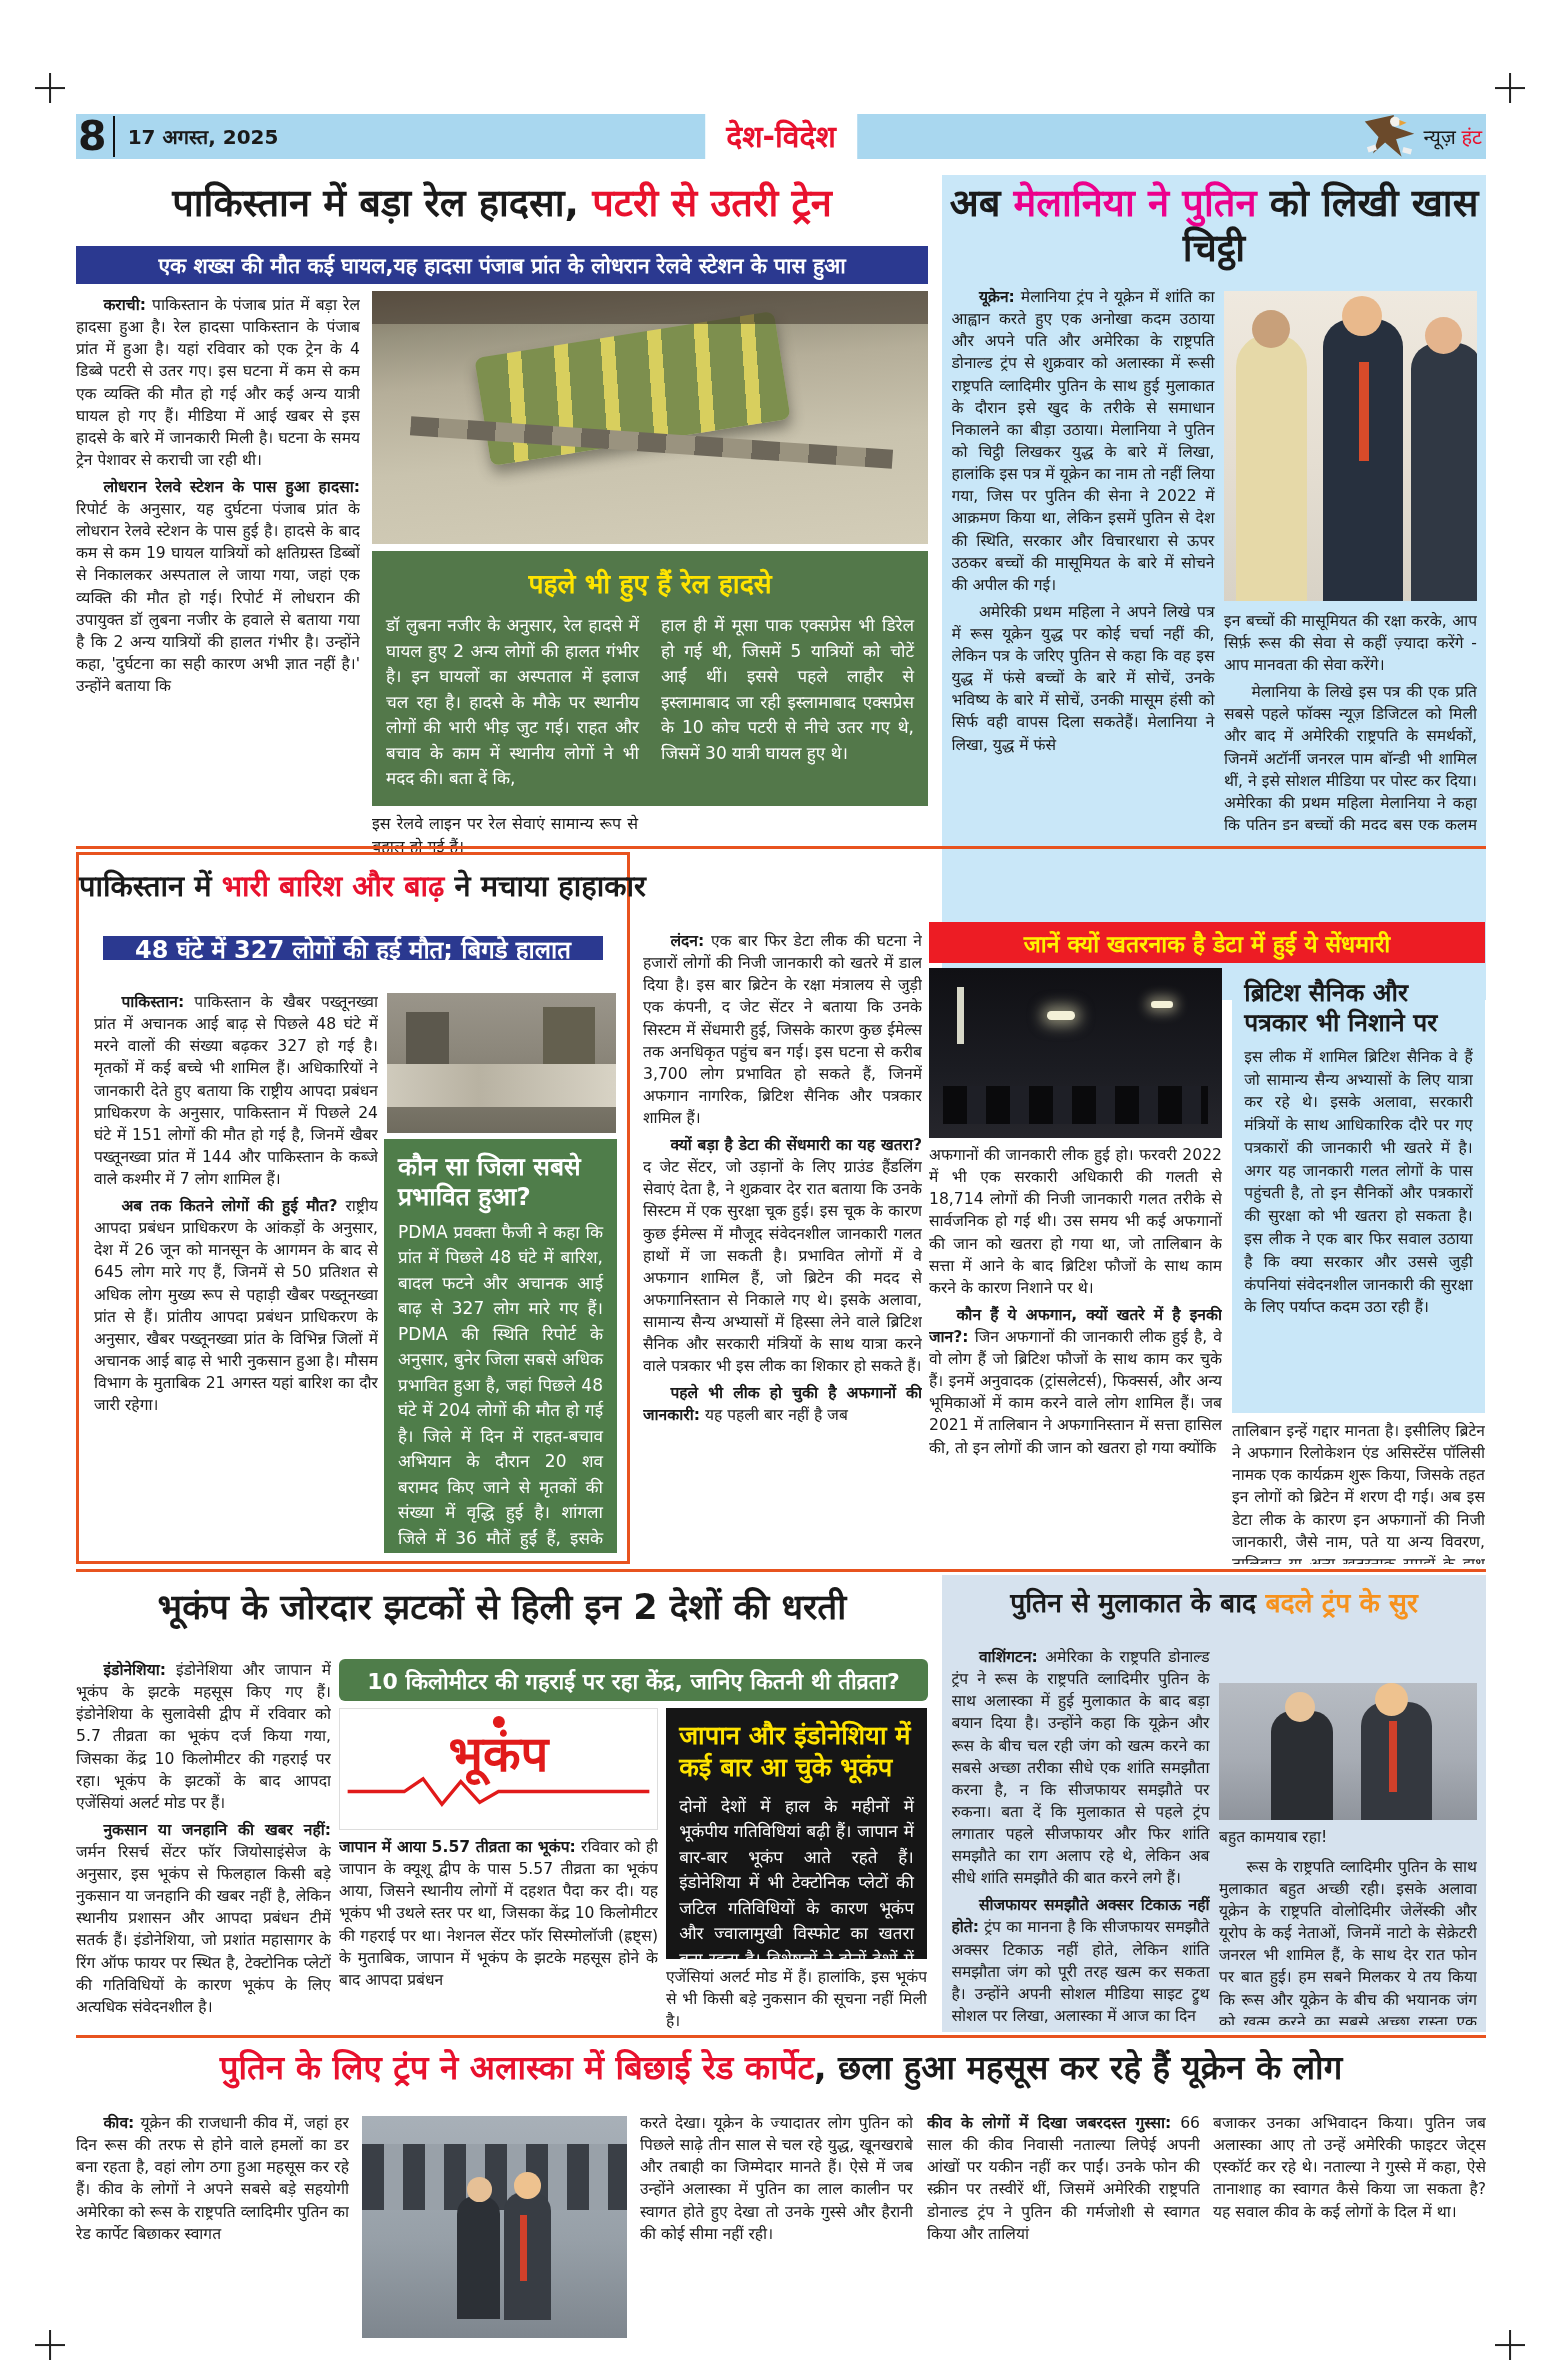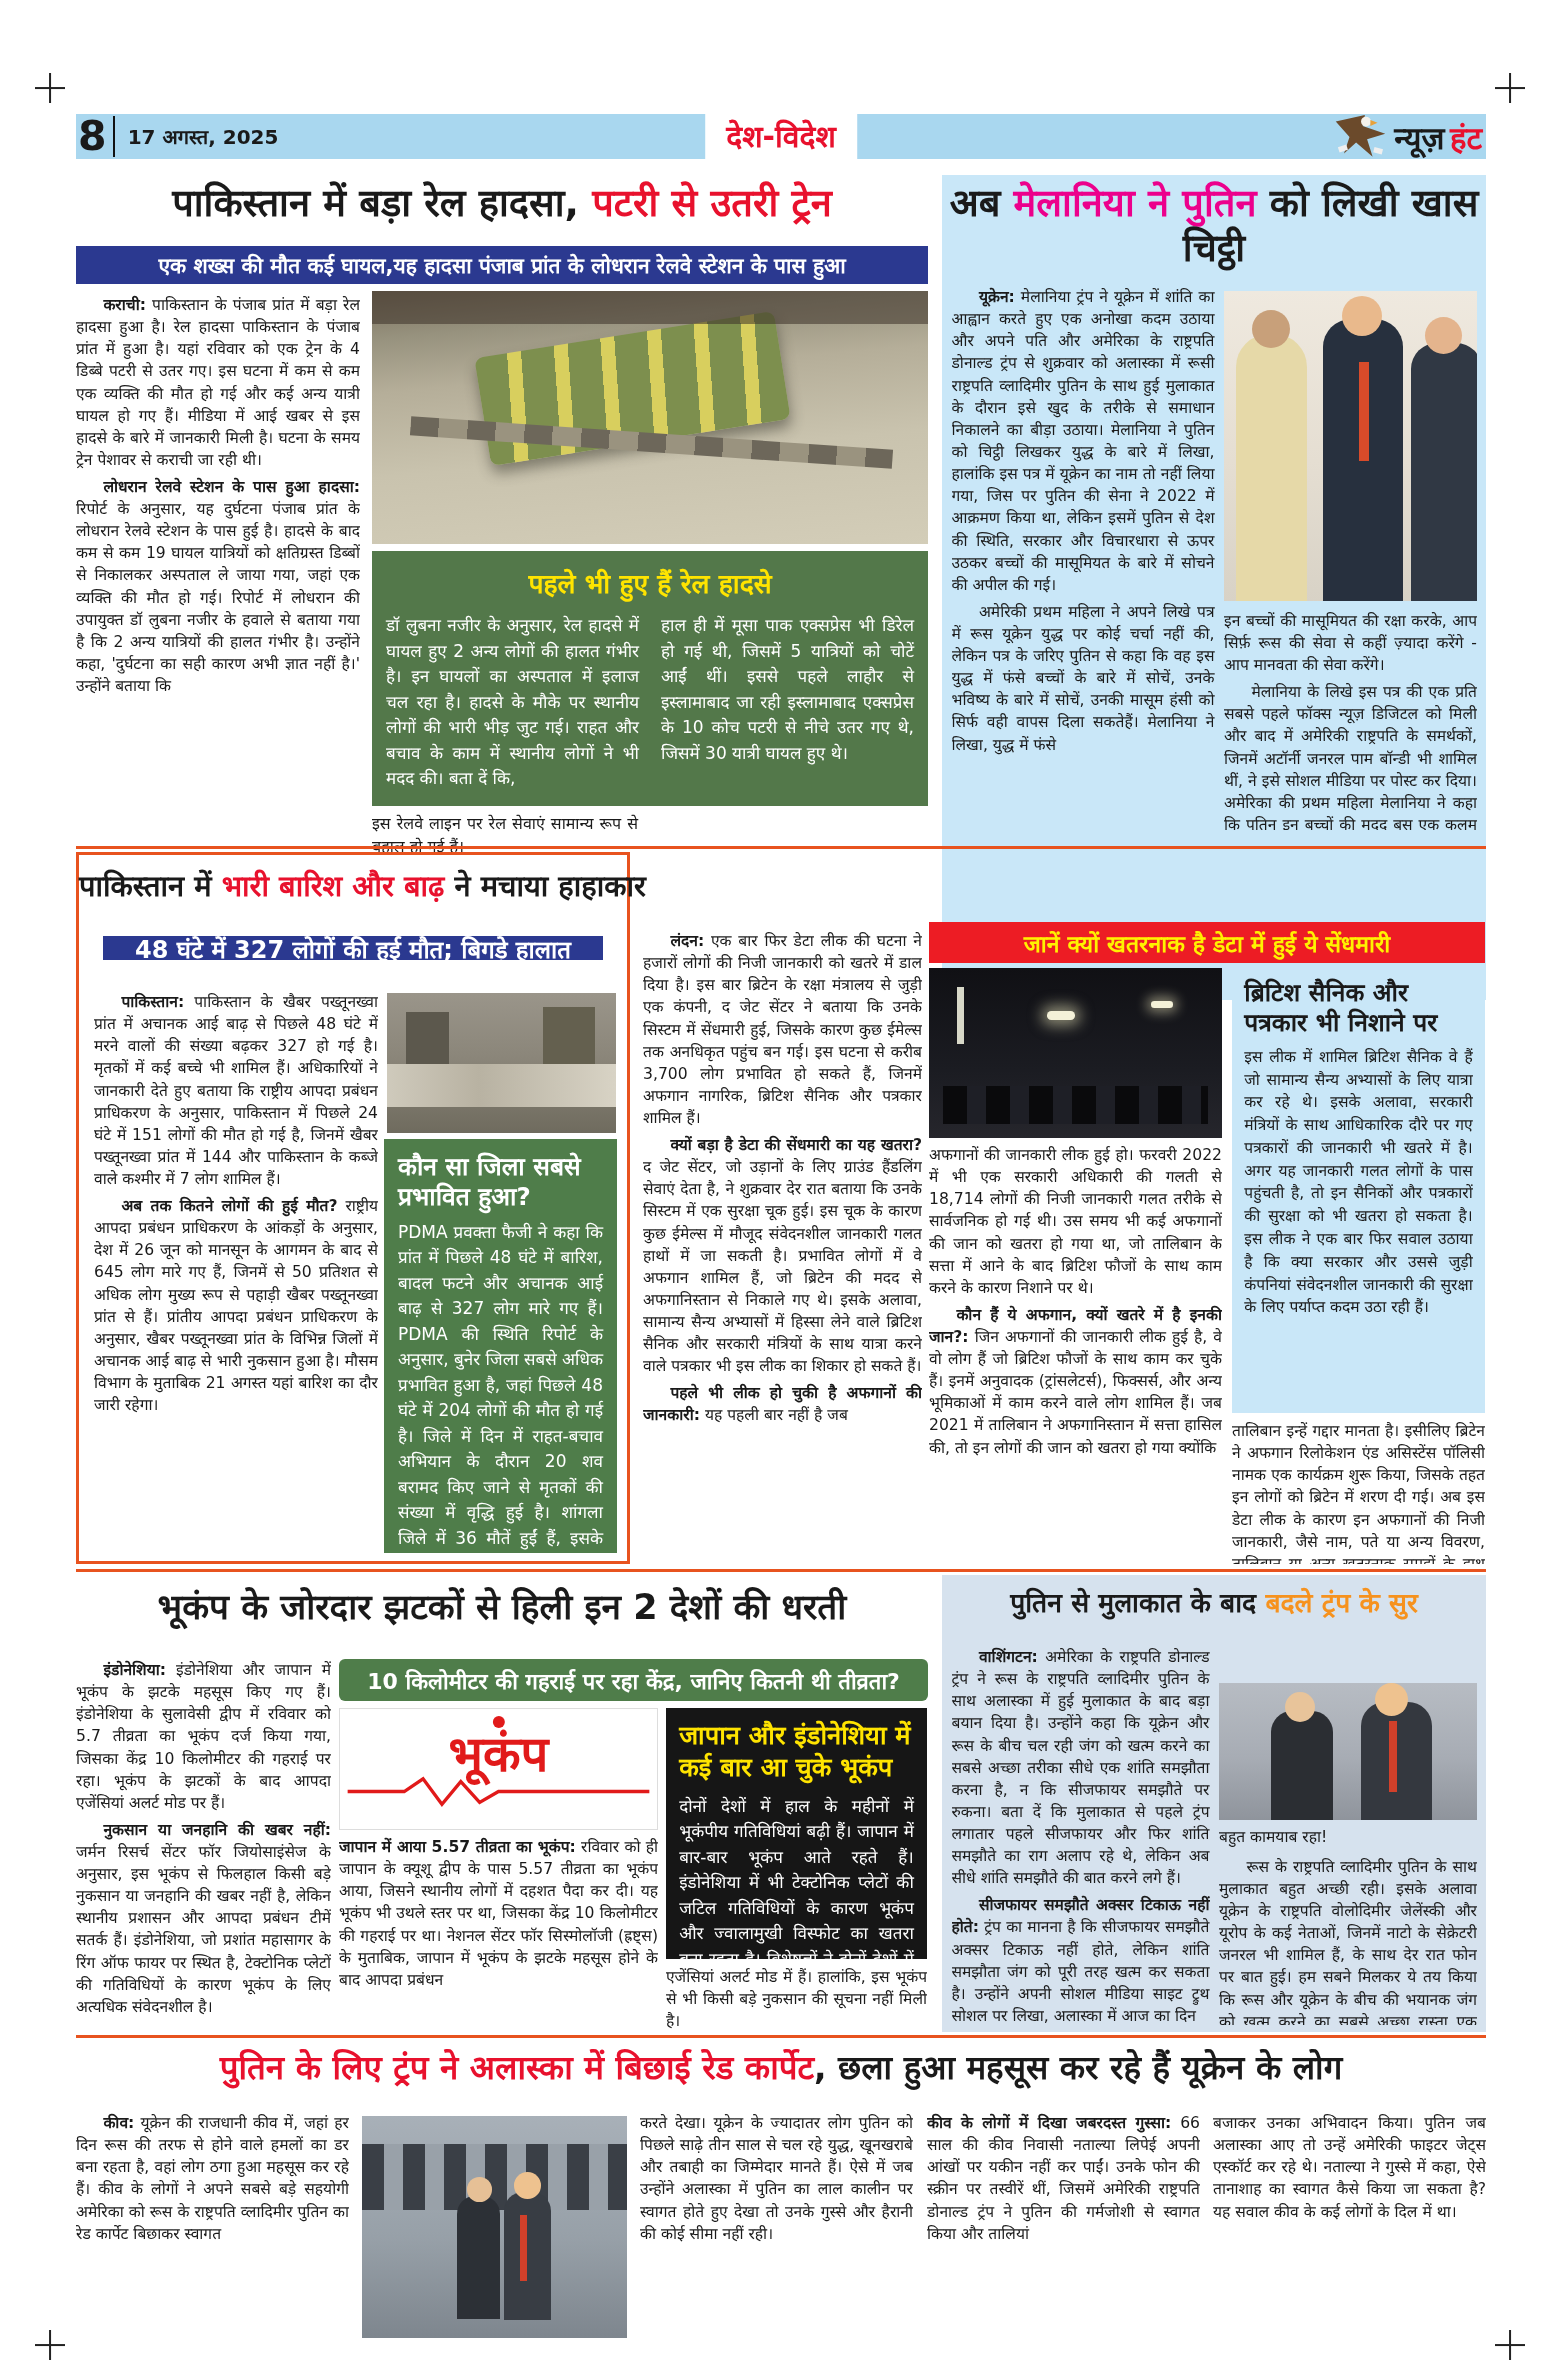--- a/index.html
+++ b/index.html
@@ -11,21 +11,21 @@
   p.body{font-size:15.6px;line-height:1.42;margin:0 0 4.7px 0;text-indent:27.4px;}
   b.lead{font-weight:bold;}
   
   .hdr-band{position:absolute;left:0;top:0;right:0;height:45px;background:#a9d7ef;display:flex;align-items:center;}
   .pageno{font-size:41px;font-weight:bold;line-height:45px;padding:0 6.6px 0 1.9px;}
   .hdr-div{width:2.4px;height:41px;background:#111;margin-right:12.3px;}
   .hdr-date{font-size:20px;font-weight:bold;}
   .section-box{position:absolute;left:50%;top:-3.8px;transform:translateX(-50%);background:#fff;padding:4.7px 21px;}
   .section-box span{color:#e8112d;font-size:30px;font-weight:bold;}
   .mast{position:absolute;right:3.8px;top:0;height:45px;display:flex;align-items:center;gap:5.7px;}
-  .mast .nm{font-size:31px;font-weight:bold;}
+  .mast .nm{font-size:20px;font-weight:normal;}
   .mast .nm.red{color:#e8112d;}
   
   .hl{position:absolute;left:0;right:0;margin:0;text-align:center;font-weight:bold;white-space:nowrap;}
   .hl .red{color:#e8112d;}
   .hl .pink{color:#ec008c;}
   .hl .green{color:#3f9e49;}
   .hl .orange{color:#f6921e;}
   .hl.wrap{white-space:normal;}
   
   .band{position:absolute;display:flex;align-items:center;justify-content:center;text-align:center;font-weight:bold;}

